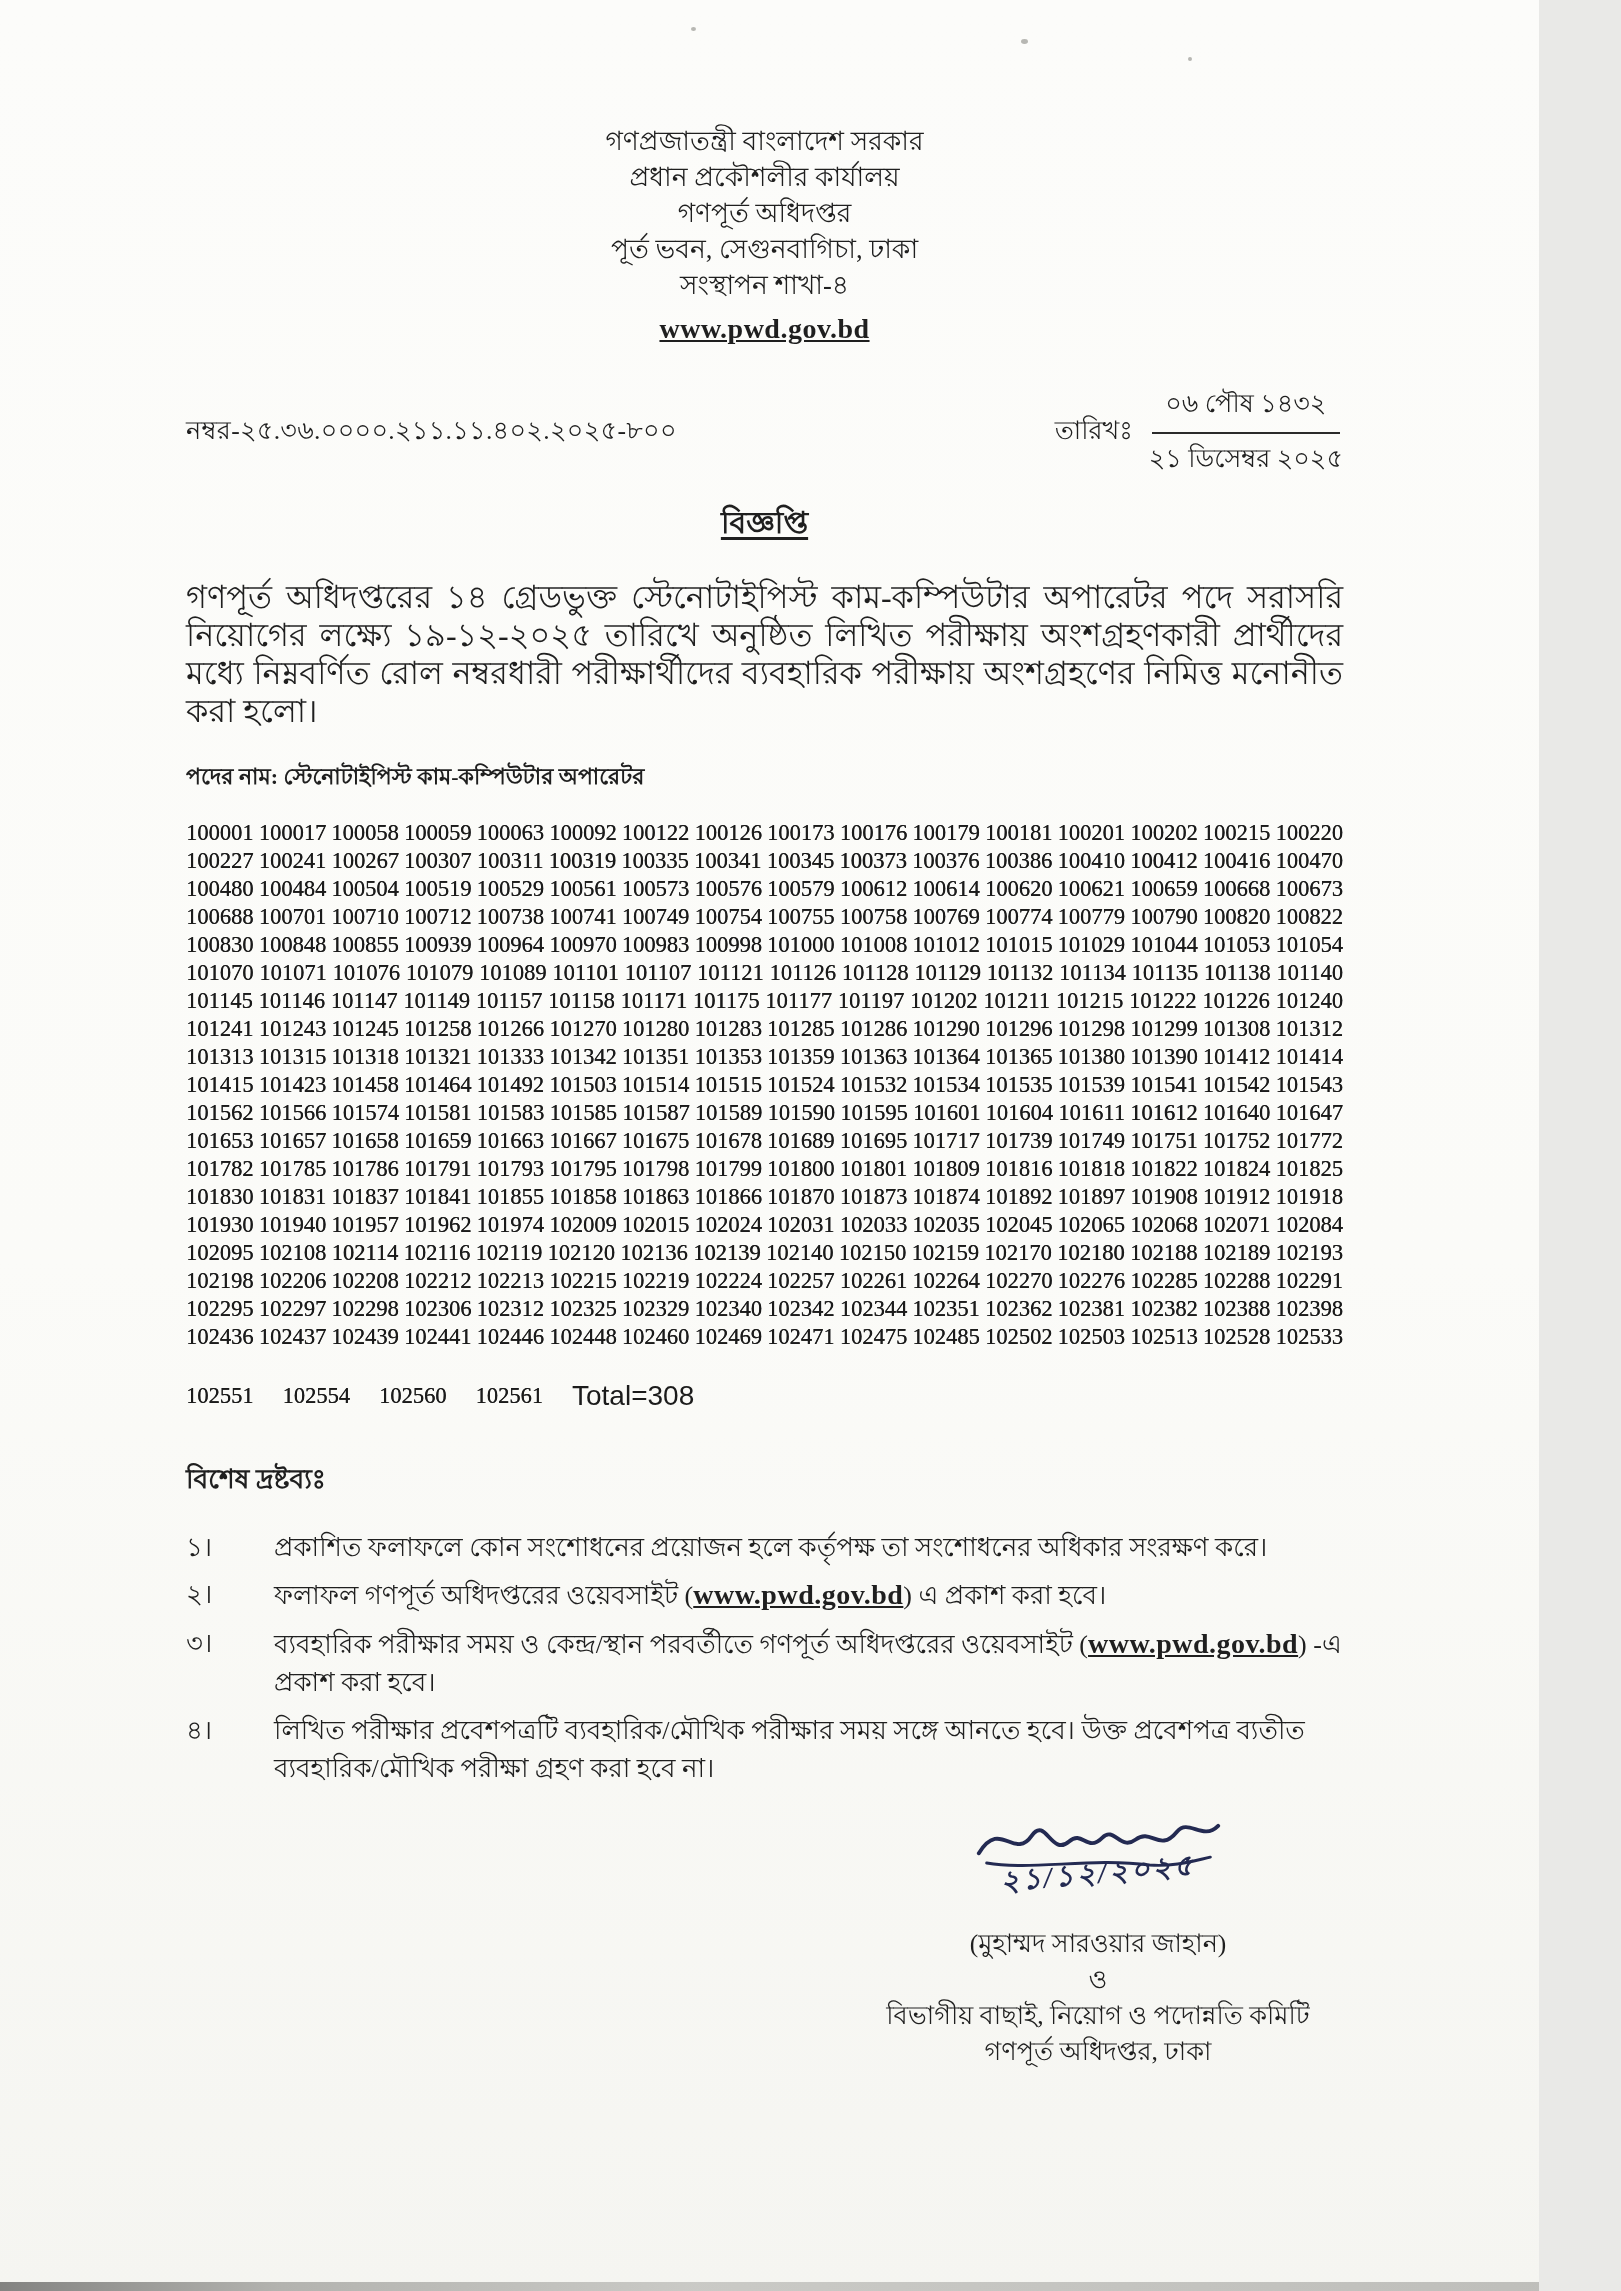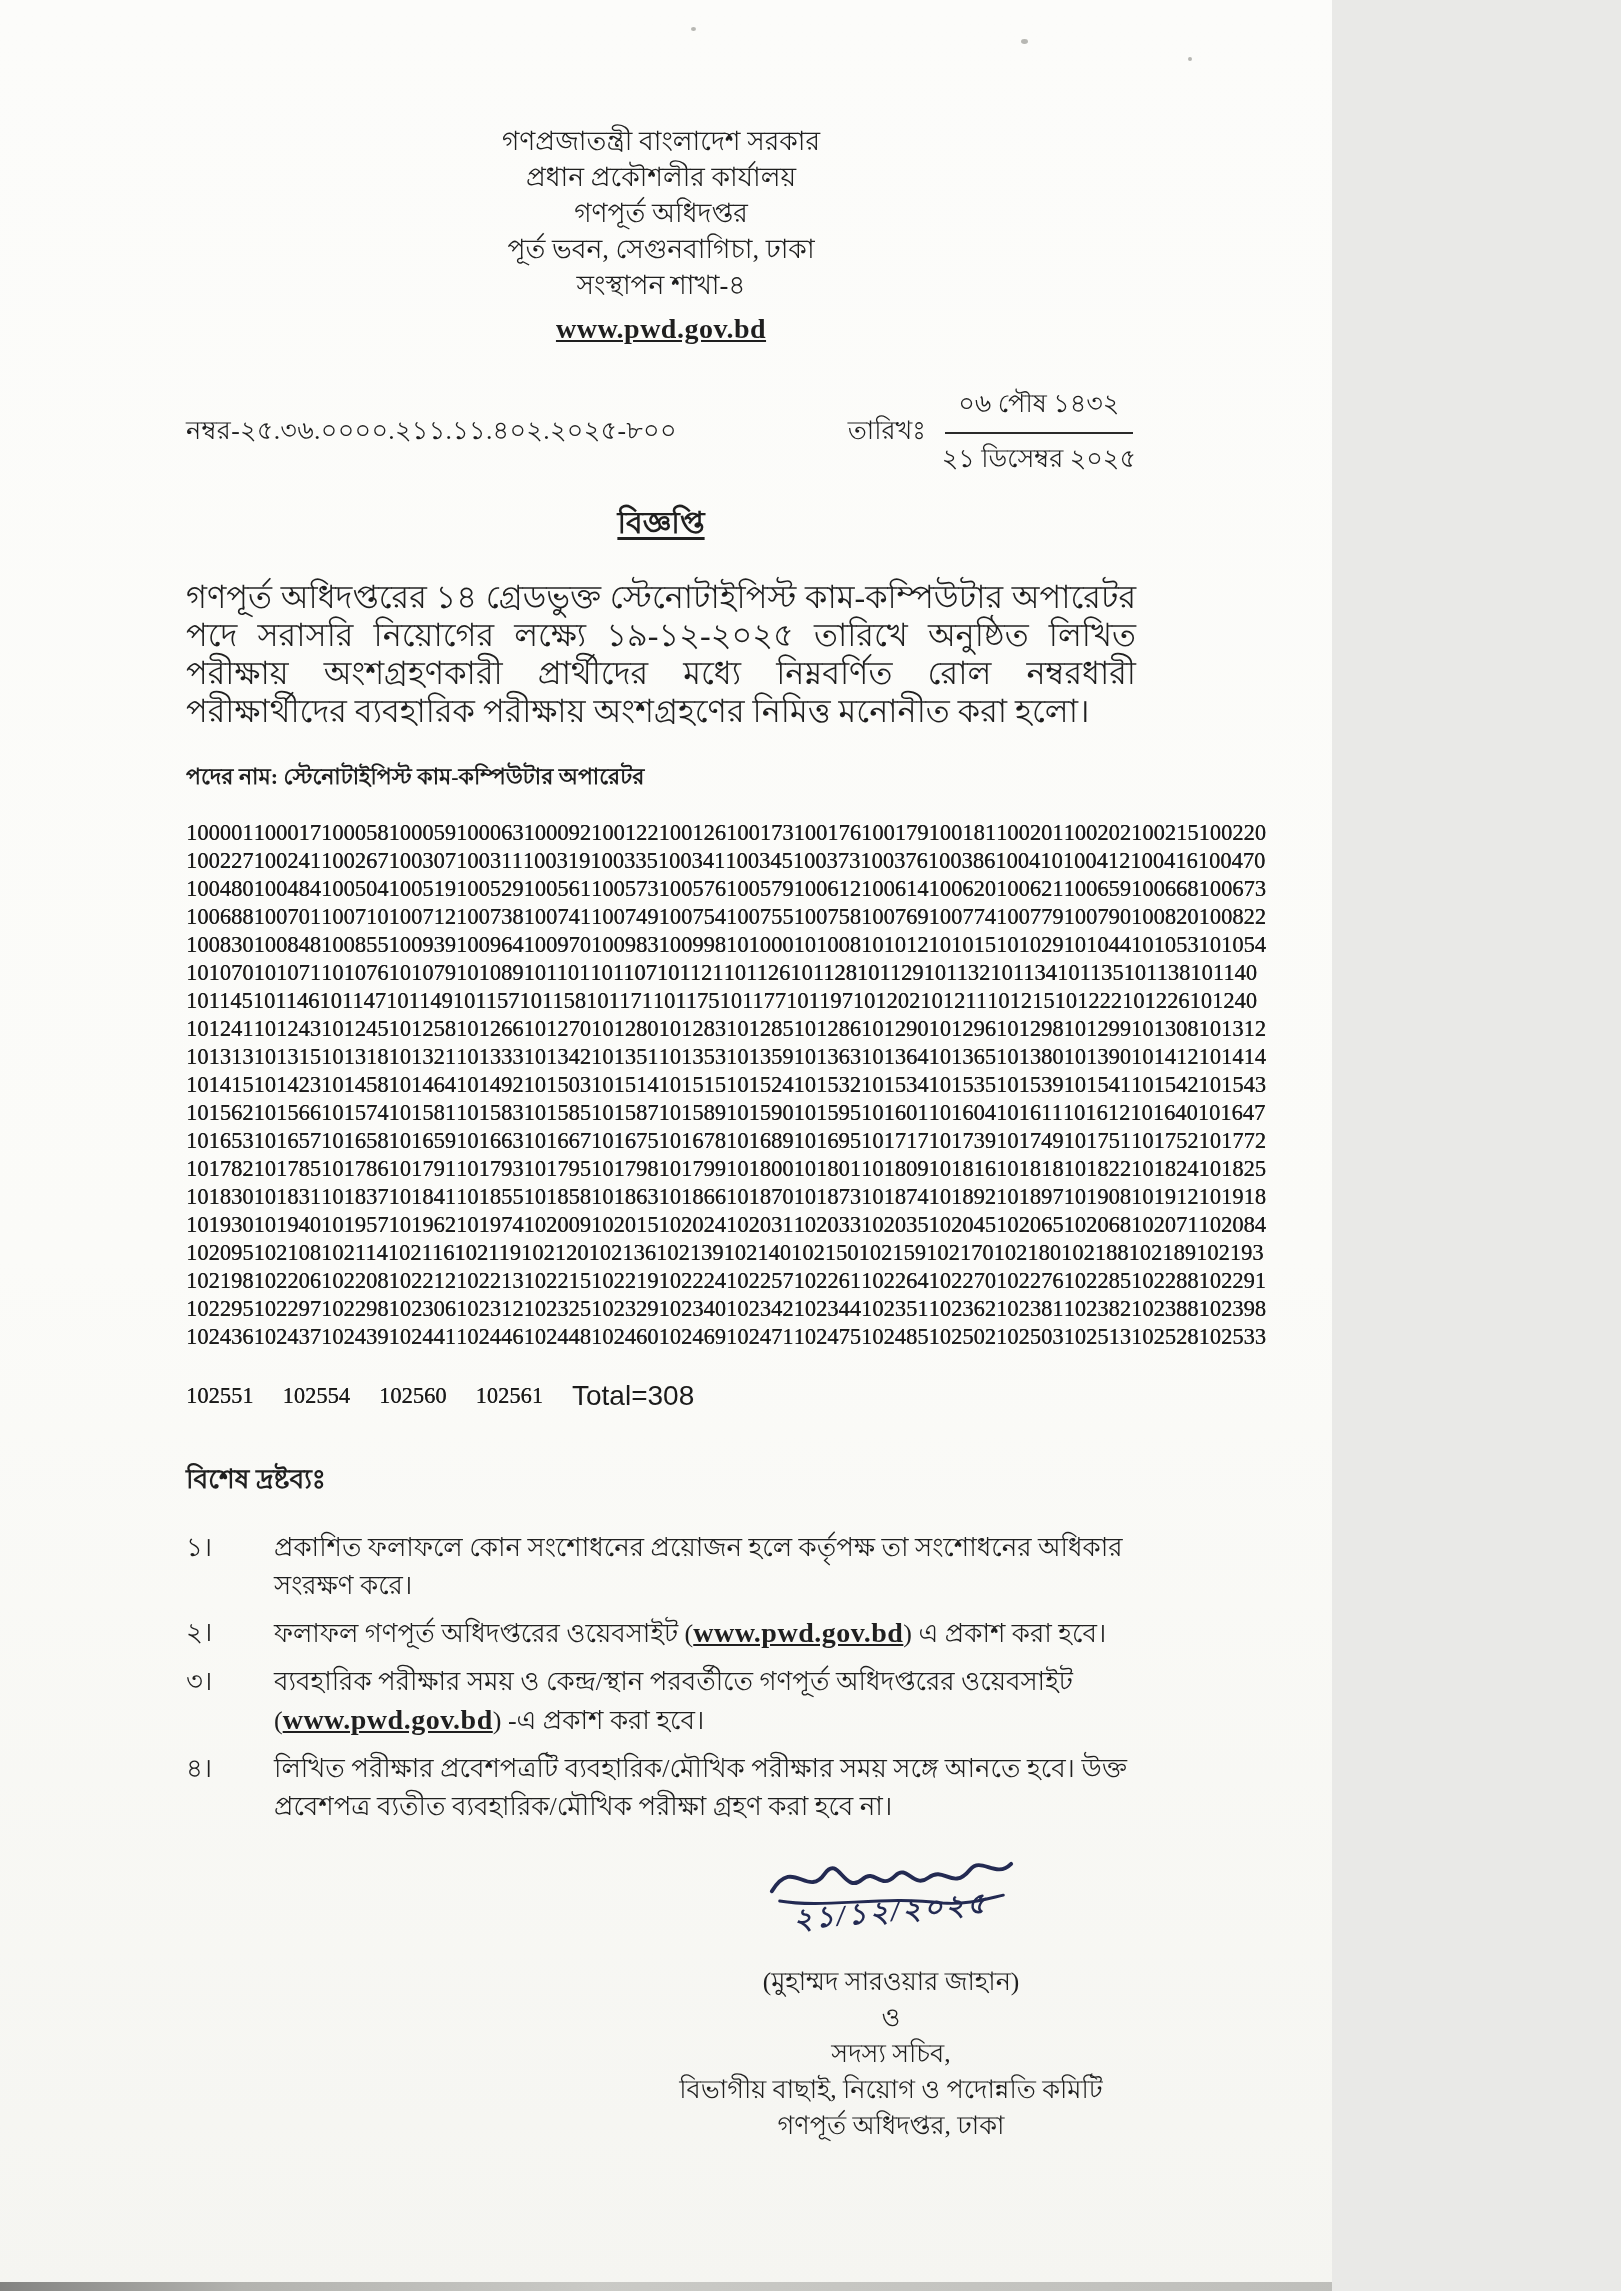--- a/index.html
+++ b/index.html
@@ -4,21 +4,21 @@
 <style>
   * { margin:0; padding:0; box-sizing:border-box; }
   html, body { width:1621px; height:2292px; }
   body {
     background:#e9e9e7;
     font-family:"Liberation Serif","DejaVu Serif",serif;
     color:var(--ink, #1f1f1f);
   }
   .page {
     position:relative;
-    width:1332px; height:2292px;
+    width:1539px; height:2292px;
     background:linear-gradient(180deg,#fcfcfa 0%,#fbfbf8 55%,#f5f5f1 100%);
     overflow:hidden;
     padding:123px 196px 0 186px;
   }
   
   .doc-header { text-align:center; font-size:26.5px; line-height:36px; }
   .doc-header .org-line { white-space:nowrap; }
   .doc-header .website {
     display:inline-block; margin-top:7.8px;
     font-size:28px; font-weight:bold; text-decoration:underline;
@@ -485,20 +485,19 @@
   <div class="signature">
     <div class="sig-hand">
       <svg width="255" height="71" viewBox="0 0 260 72">
         <path d="M8 50 C 30 14, 44 58, 62 32 C 76 12, 82 54, 100 38 C 114 26, 118 50, 134 34 C 146 22, 152 48, 168 36 C 184 24, 192 50, 210 28 C 222 14, 236 38, 252 22" fill="none" stroke="#232a52" stroke-width="4" stroke-linecap="round"></path>
         <path d="M16 60 C 62 68, 122 54, 182 62 C 206 64, 226 58, 244 54" fill="none" stroke="#232a52" stroke-width="3" stroke-linecap="round"></path>
       </svg>
       <div class="sig-date">২১/১২/২০২৫</div>
     </div>
     <div class="sig-name">(মুহাম্মদ সারওয়ার জাহান)</div>
     <div>ও</div>
-    <div>সদস্য সচিব,</div>
     <div>বিভাগীয় বাছাই, নিয়োগ ও পদোন্নতি কমিটি</div>
     <div>গণপূর্ত অধিদপ্তর, ঢাকা</div>
   </div>
 
   <div class="scan-edge"></div>
 </div>
 
 
 </body></html>

